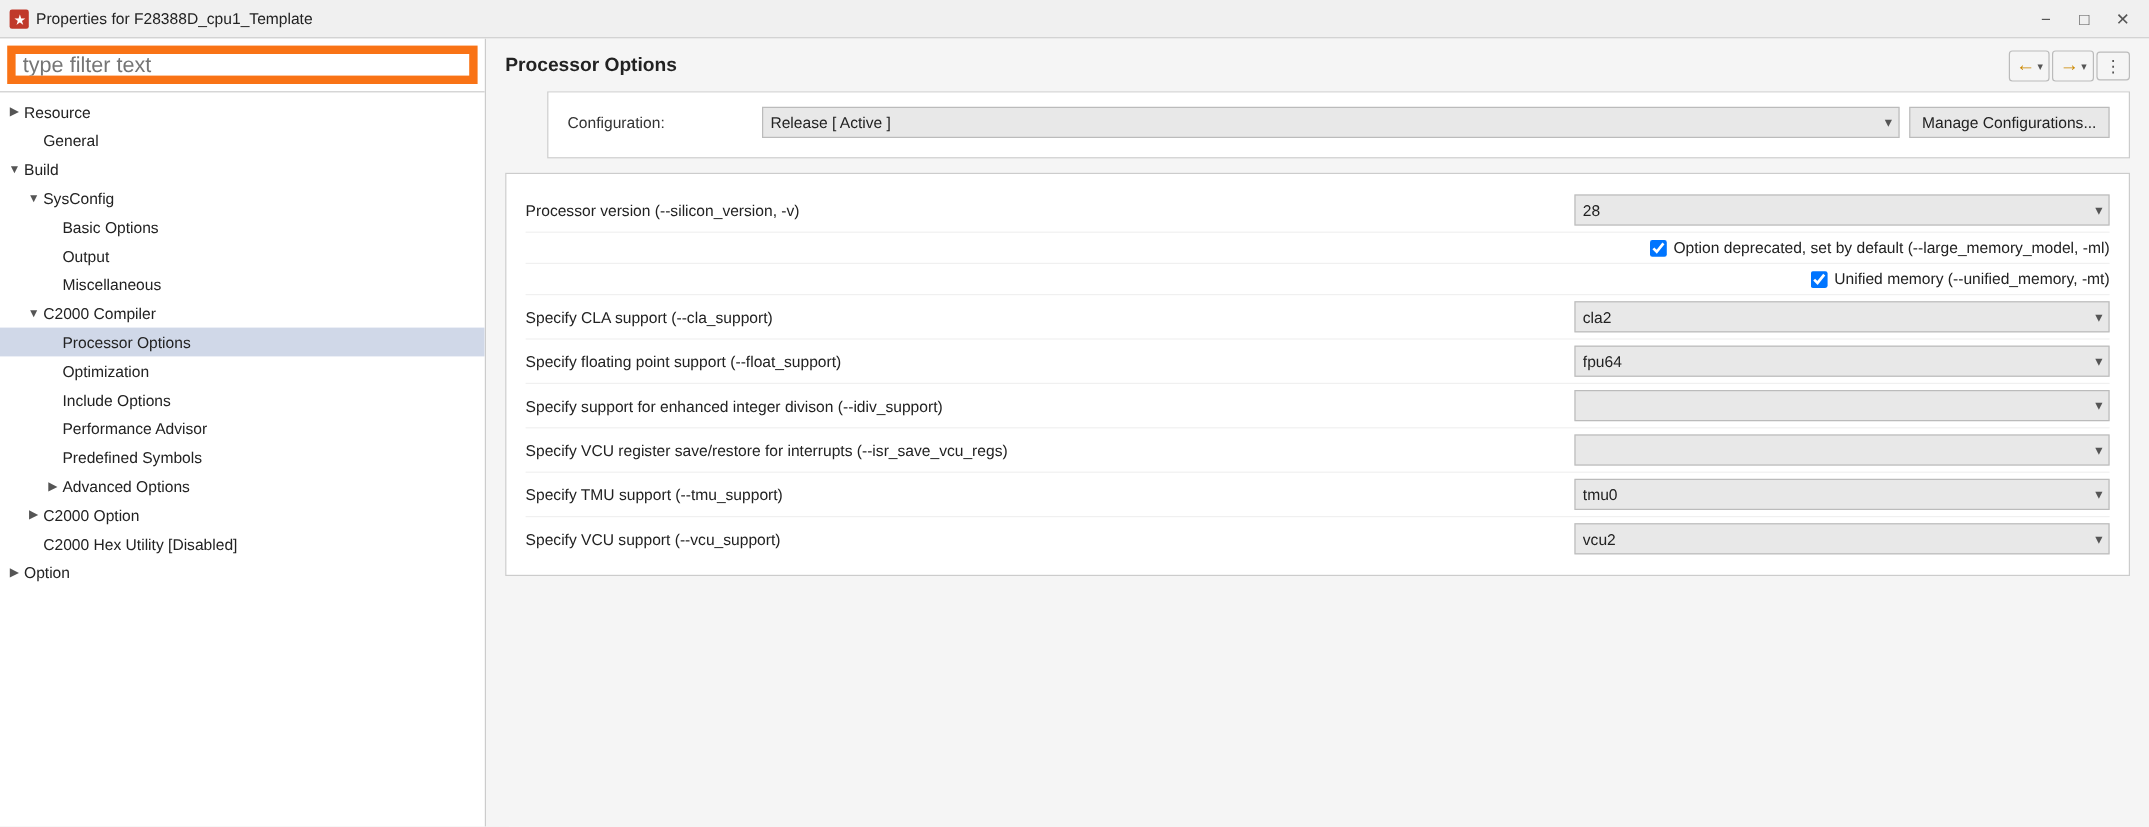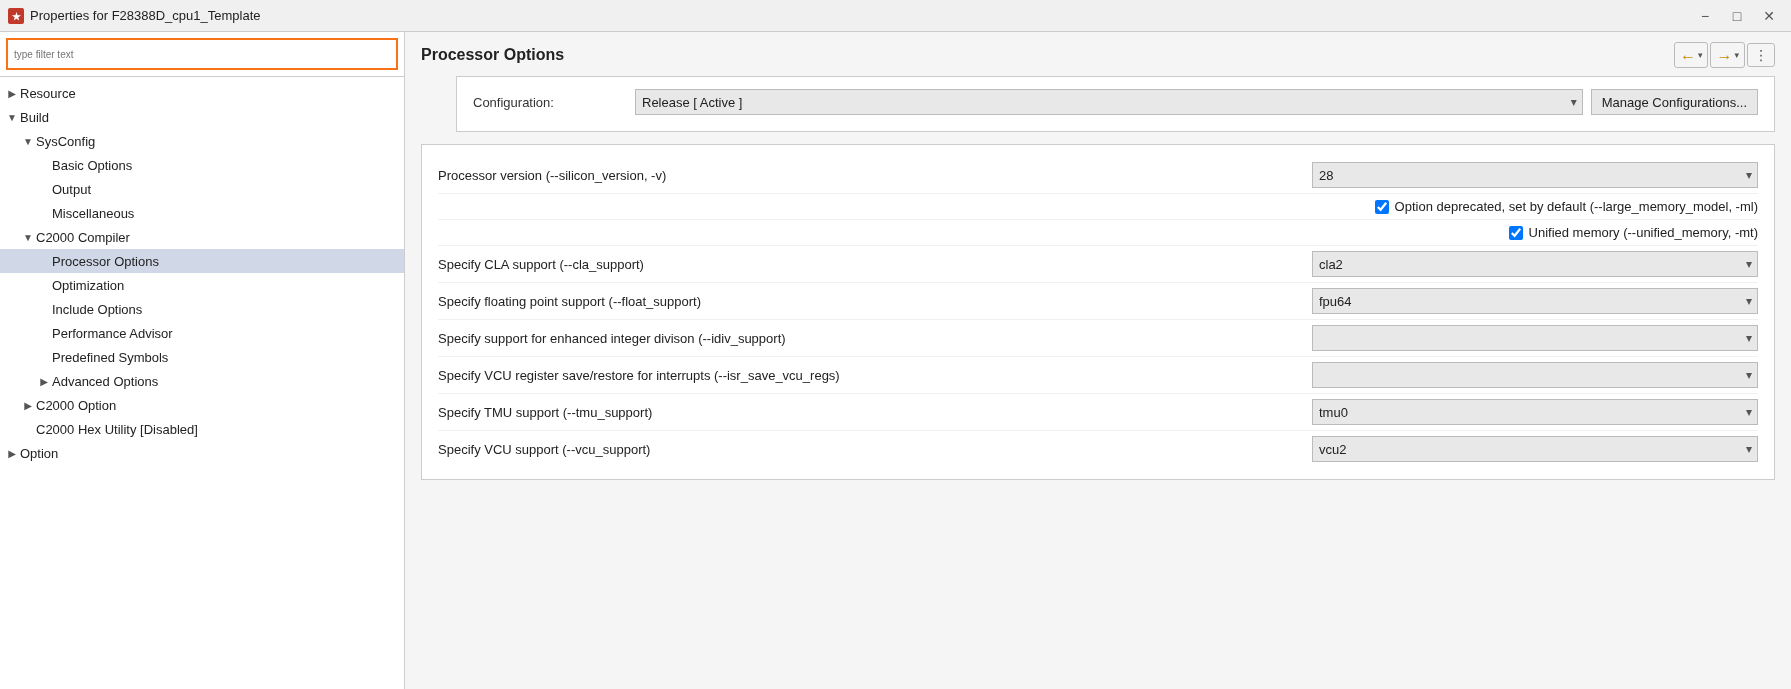--- a/index.html
+++ b/index.html
@@ -80,23 +80,23 @@
       flex-direction: column;
       overflow: hidden;
     }
     .sidebar-filter {
       padding: 6px 6px;
       border-bottom: 1px solid #ccc;
     }
     .sidebar-filter input {
       width: 100%;
       height: 32px;
-      border: 2px solid #f97316;
+      border: 7px solid #f97316;
       padding: 2px 6px;
-      font-size: 10px;
+      font-size: 18px;
       color: #888;
       background: #fff;
       outline: none;
     }
     .sidebar-tree {
       flex: 1;
       overflow-y: auto;
       padding: 4px 0;
     }
     .tree-item {
@@ -309,20 +309,24 @@
 
   <div class="sidebar">
     <div class="sidebar-filter">
       <input type="text" placeholder="type filter text" style="">
     </div>
     <div class="sidebar-tree" id="sidebar-tree">
     <div class="tree-item indent-0">
           <span class="expander">▶</span>
           <span class="item-label">Resource</span>
         </div>
+        <div class="tree-item indent-1">
+          <span class="expander"></span>
+          <span class="item-label">General</span>
+        </div>
         <div class="tree-item indent-0">
           <span class="expander">▼</span>
           <span class="item-label">Build</span>
         </div>
         <div class="tree-item indent-1">
           <span class="expander">▼</span>
           <span class="item-label">SysConfig</span>
         </div>
         <div class="tree-item indent-2">
           <span class="expander"></span>

